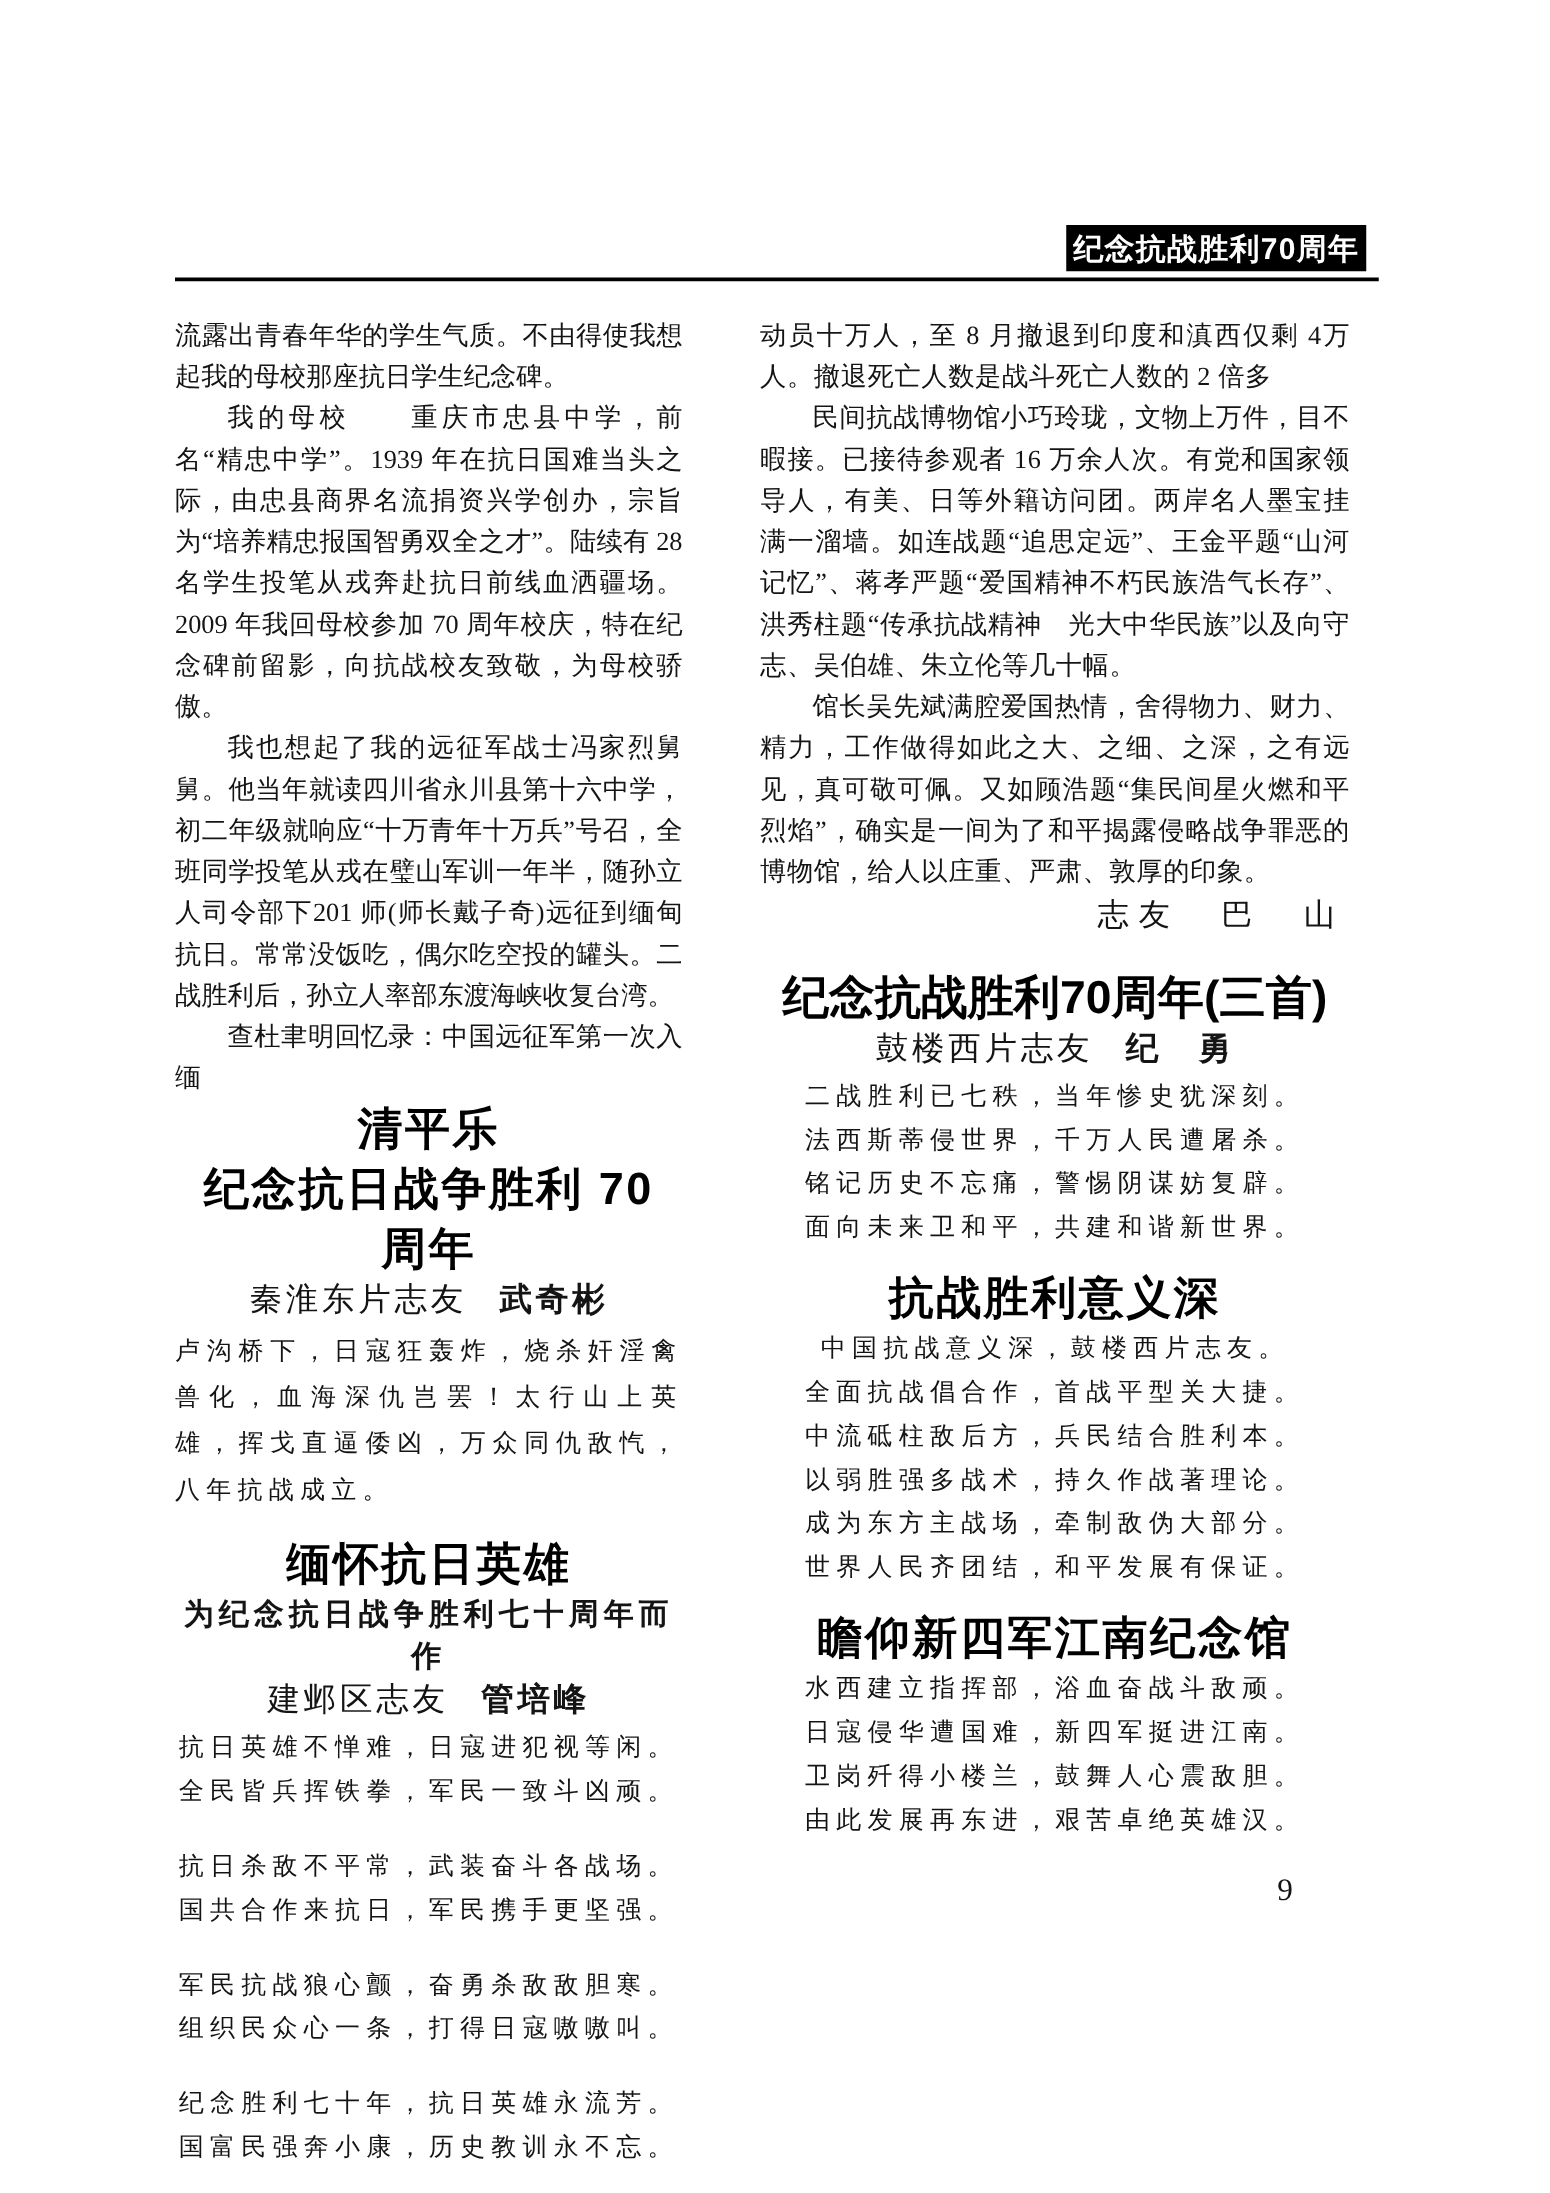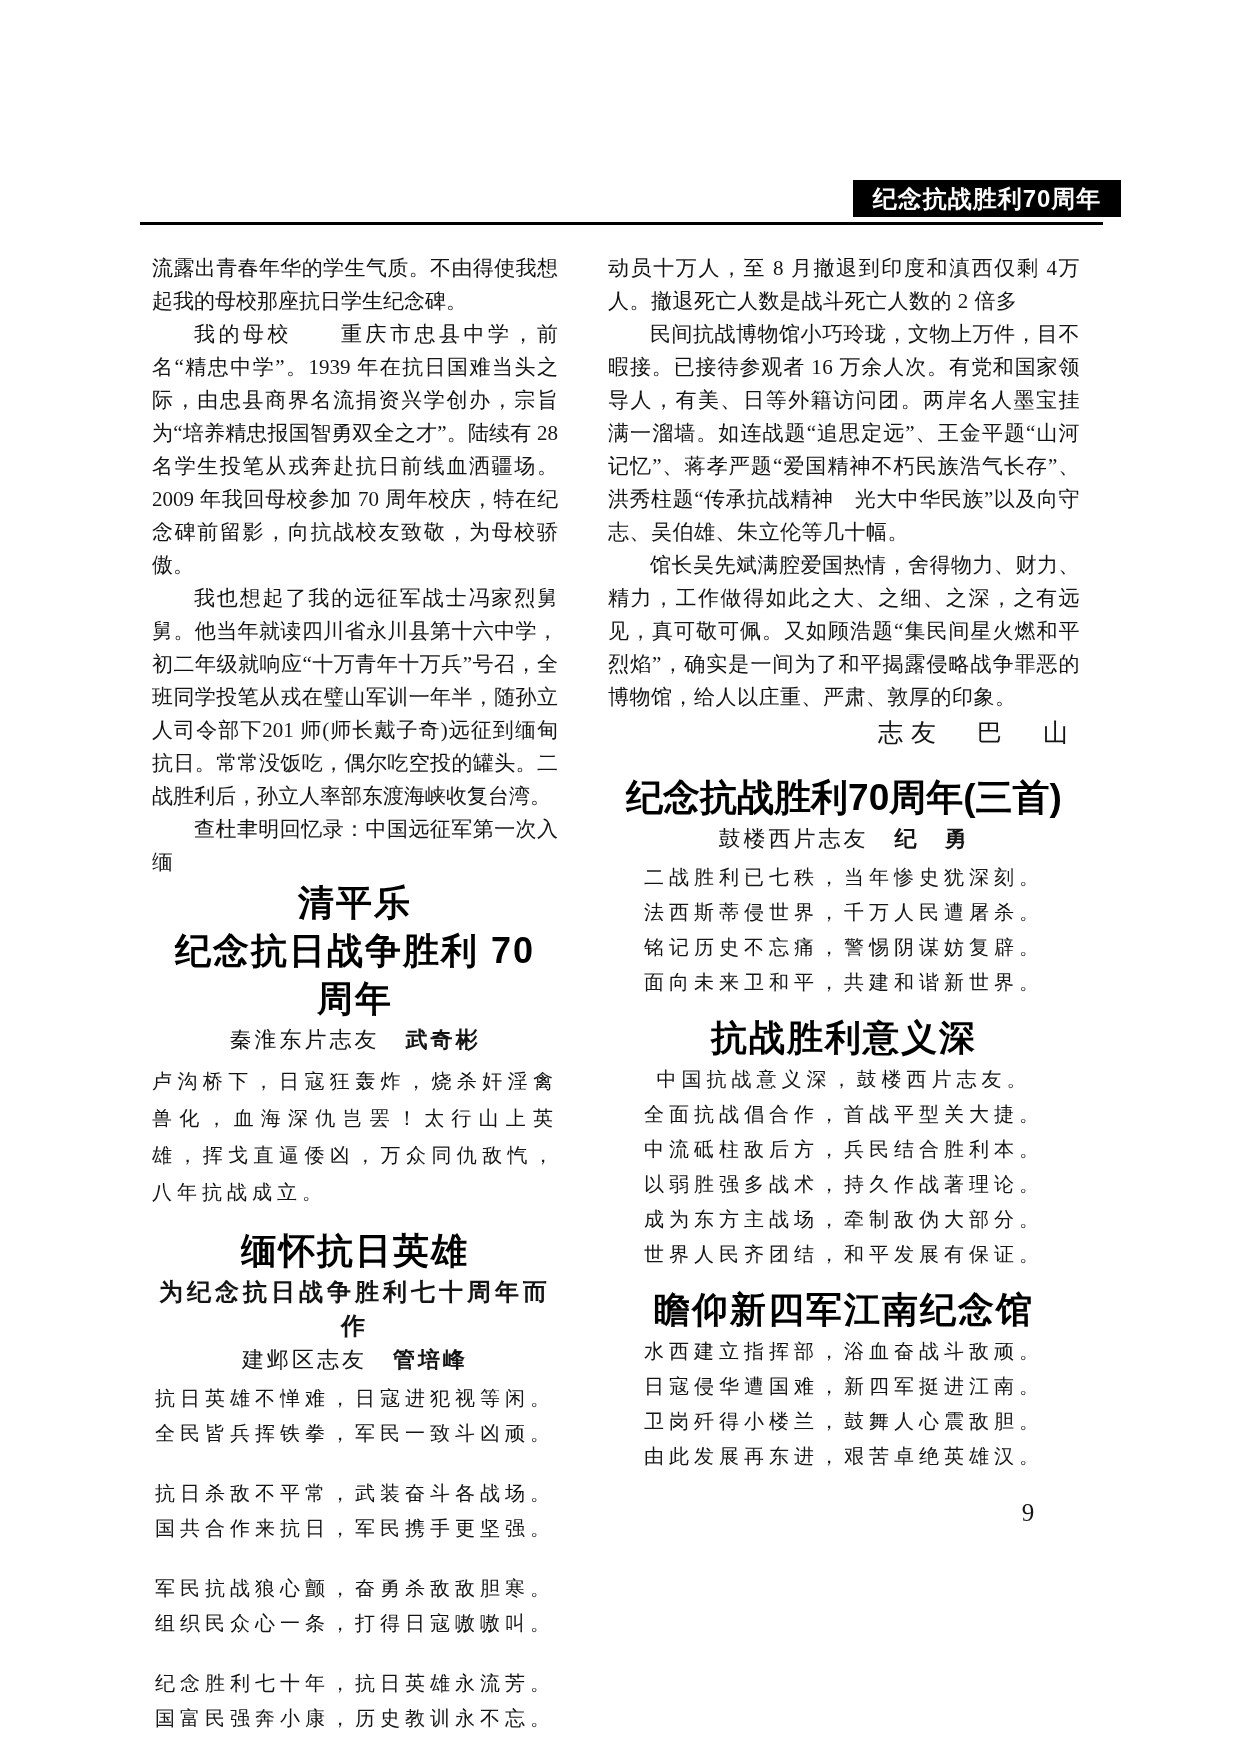--- a/index.html
+++ b/index.html
@@ -2,45 +2,45 @@
 <html><head>
 <meta charset="utf-8">
 <style>
   html,body{margin:0;padding:0;}
   body{
     width:1240px;height:1754px;position:relative;background:#ffffff;
     font-family:"Liberation Serif","DejaVu Serif",serif;color:#141414;
     overflow:hidden;
   }
   .header-tag{
-    position:absolute;left:853px;top:180px;width:268px;height:37px;
+    position:absolute;left:853px;top:180px;width:240px;height:37px;
     background:#000;color:#fff;
     font-family:"Liberation Sans","DejaVu Sans",sans-serif;font-weight:bold;
     font-size:24px;display:flex;align-items:center;justify-content:center;
     letter-spacing:1px;
   }
   .header-rule{
     position:absolute;left:140px;top:222px;width:963px;height:3px;background:#000;
   }
   .col{position:absolute;top:252px;font-size:21px;line-height:33px;text-align:justify;}
-  .col-left{left:152px;width:406px;}
+  .col-left{left:140px;width:406px;}
   .col-right{left:608px;width:472px;letter-spacing:0.5px;}
   p.body{margin:0;}
   p.ind{text-indent:2em;}
   .big-title{
     font-family:"Liberation Sans","DejaVu Sans",sans-serif;font-weight:bold;
     text-align:center;font-size:36px;line-height:48px;letter-spacing:2px;
     text-indent:0;color:#000;
   }
   .big-title.wide{font-size:37px;letter-spacing:0;}
   .subtitle{
     text-align:center;font-size:24px;line-height:34px;letter-spacing:4px;text-indent:0;font-weight:bold;
   }
   .author{
-    text-align:center;font-size:22px;line-height:34px;letter-spacing:3px;text-indent:0;
+    text-align:center;font-size:26px;line-height:34px;letter-spacing:3px;text-indent:0;
   }
   .author .name{font-weight:bold;margin-left:26px;}
   .script-flow{
     font-size:20px;line-height:37px;letter-spacing:5px;text-align:justify;text-indent:0;
     margin-top:6px;
   }
   .poem-line{
     text-align:center;font-size:20px;line-height:35px;letter-spacing:5px;text-indent:0;
   }
   .stanza{margin:0 0 25px 0;}

